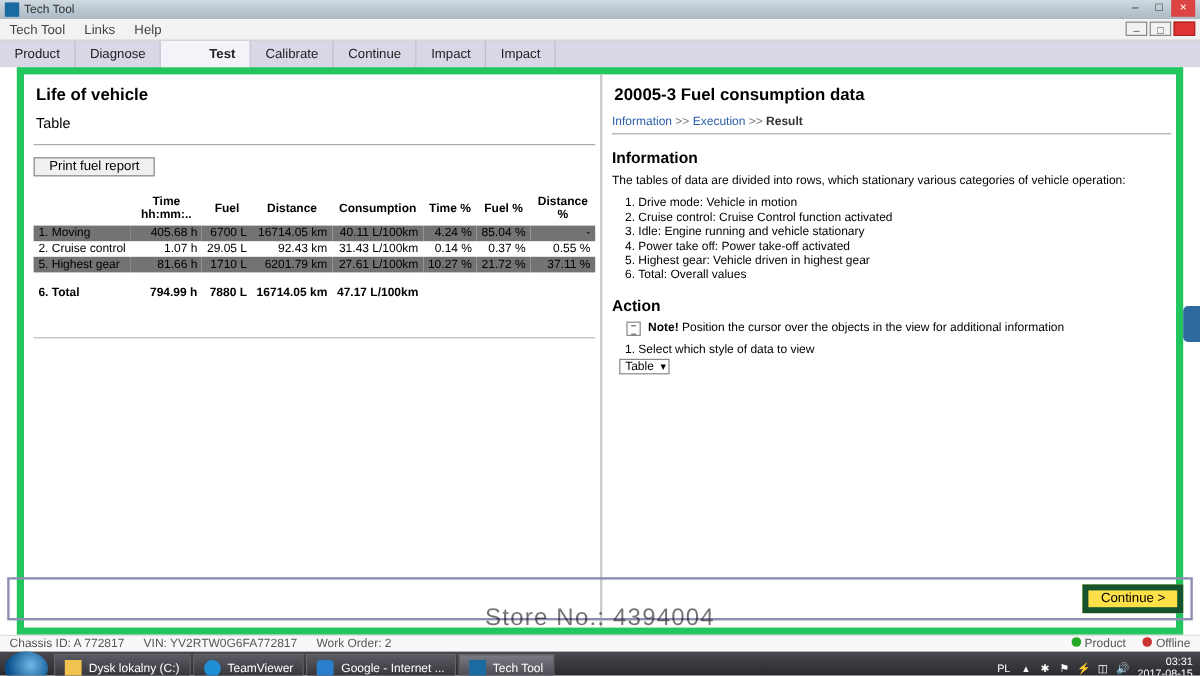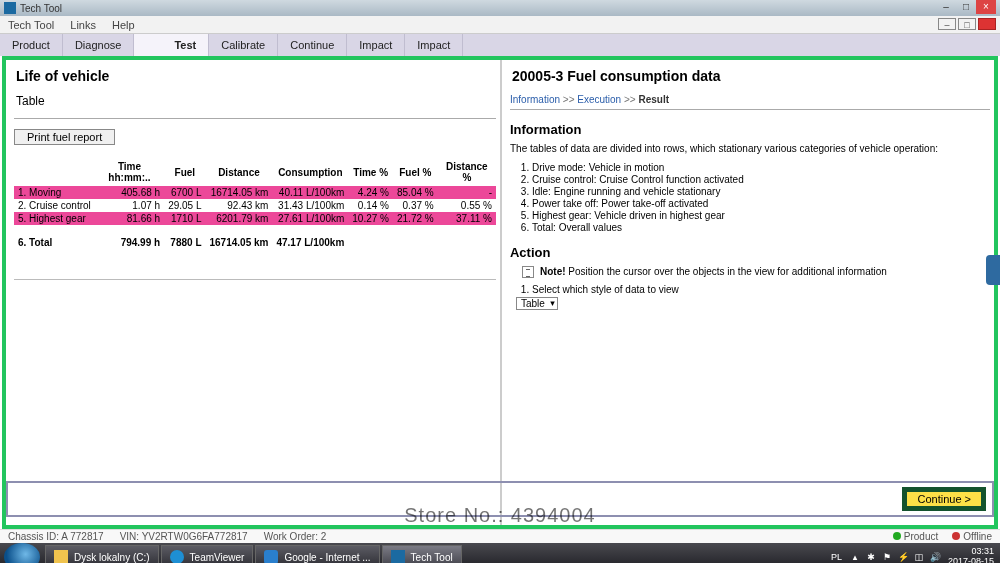--- a/index.html
+++ b/index.html
@@ -56,22 +56,22 @@
   cursor: pointer;
 }
 .tabbar .tab.active {
   background: #f5f3fa;
   font-weight: bold;
   padding-left: 40px;
 }
 .content {
   display: flex;
   height: 473px;
-  border: 4px solid #22c55e;
-  margin: 0 2px;
+  border: 6px solid #22c55e;
+  margin: 0 14px;
 }
 .left-pane {
   width: 498px;
   padding: 8px 4px 0 8px;
   position: relative;
 }
 .right-pane {
   width: 498px;
   padding: 8px 4px 0 8px;
   border-left: 2px solid #ccc;
@@ -99,21 +99,21 @@
   padding: 2px 4px;
   border-bottom: 1px solid transparent;
 }
 table.data th:first-child { text-align:left; }
 table.data td {
   padding: 1px 4px;
   text-align: right;
   white-space: nowrap;
 }
 table.data td:first-child { text-align: left; }
-table.data tr.odd td { background:#ec4899; }
+table.data tr.odd td { background:#737373; }
 table.data tr.total td { font-weight: bold; padding-top: 12px; }
 .hr-thin { border-top:1px solid #bbb; margin-top:4px;}
 .breadcrumb { font-size:10px; color:#777; margin-top:2px; }
 .breadcrumb a { color:#2a5daa; text-decoration:none; }
 .breadcrumb .cur { font-weight:bold; color:#333; }
 .info-title { font-size:13px; font-weight:bold; margin: 12px 0 6px 0; }
 .info-text { font-size:10px; margin-bottom:8px; }
 ol.info-list { font-size:10px; margin-left: 22px; margin-bottom:10px; }
 ol.info-list li { margin-bottom:1px; }
 .note-row { display:flex; align-items:flex-start; font-size:10px; margin-bottom:6px;padding-left:12px; }

